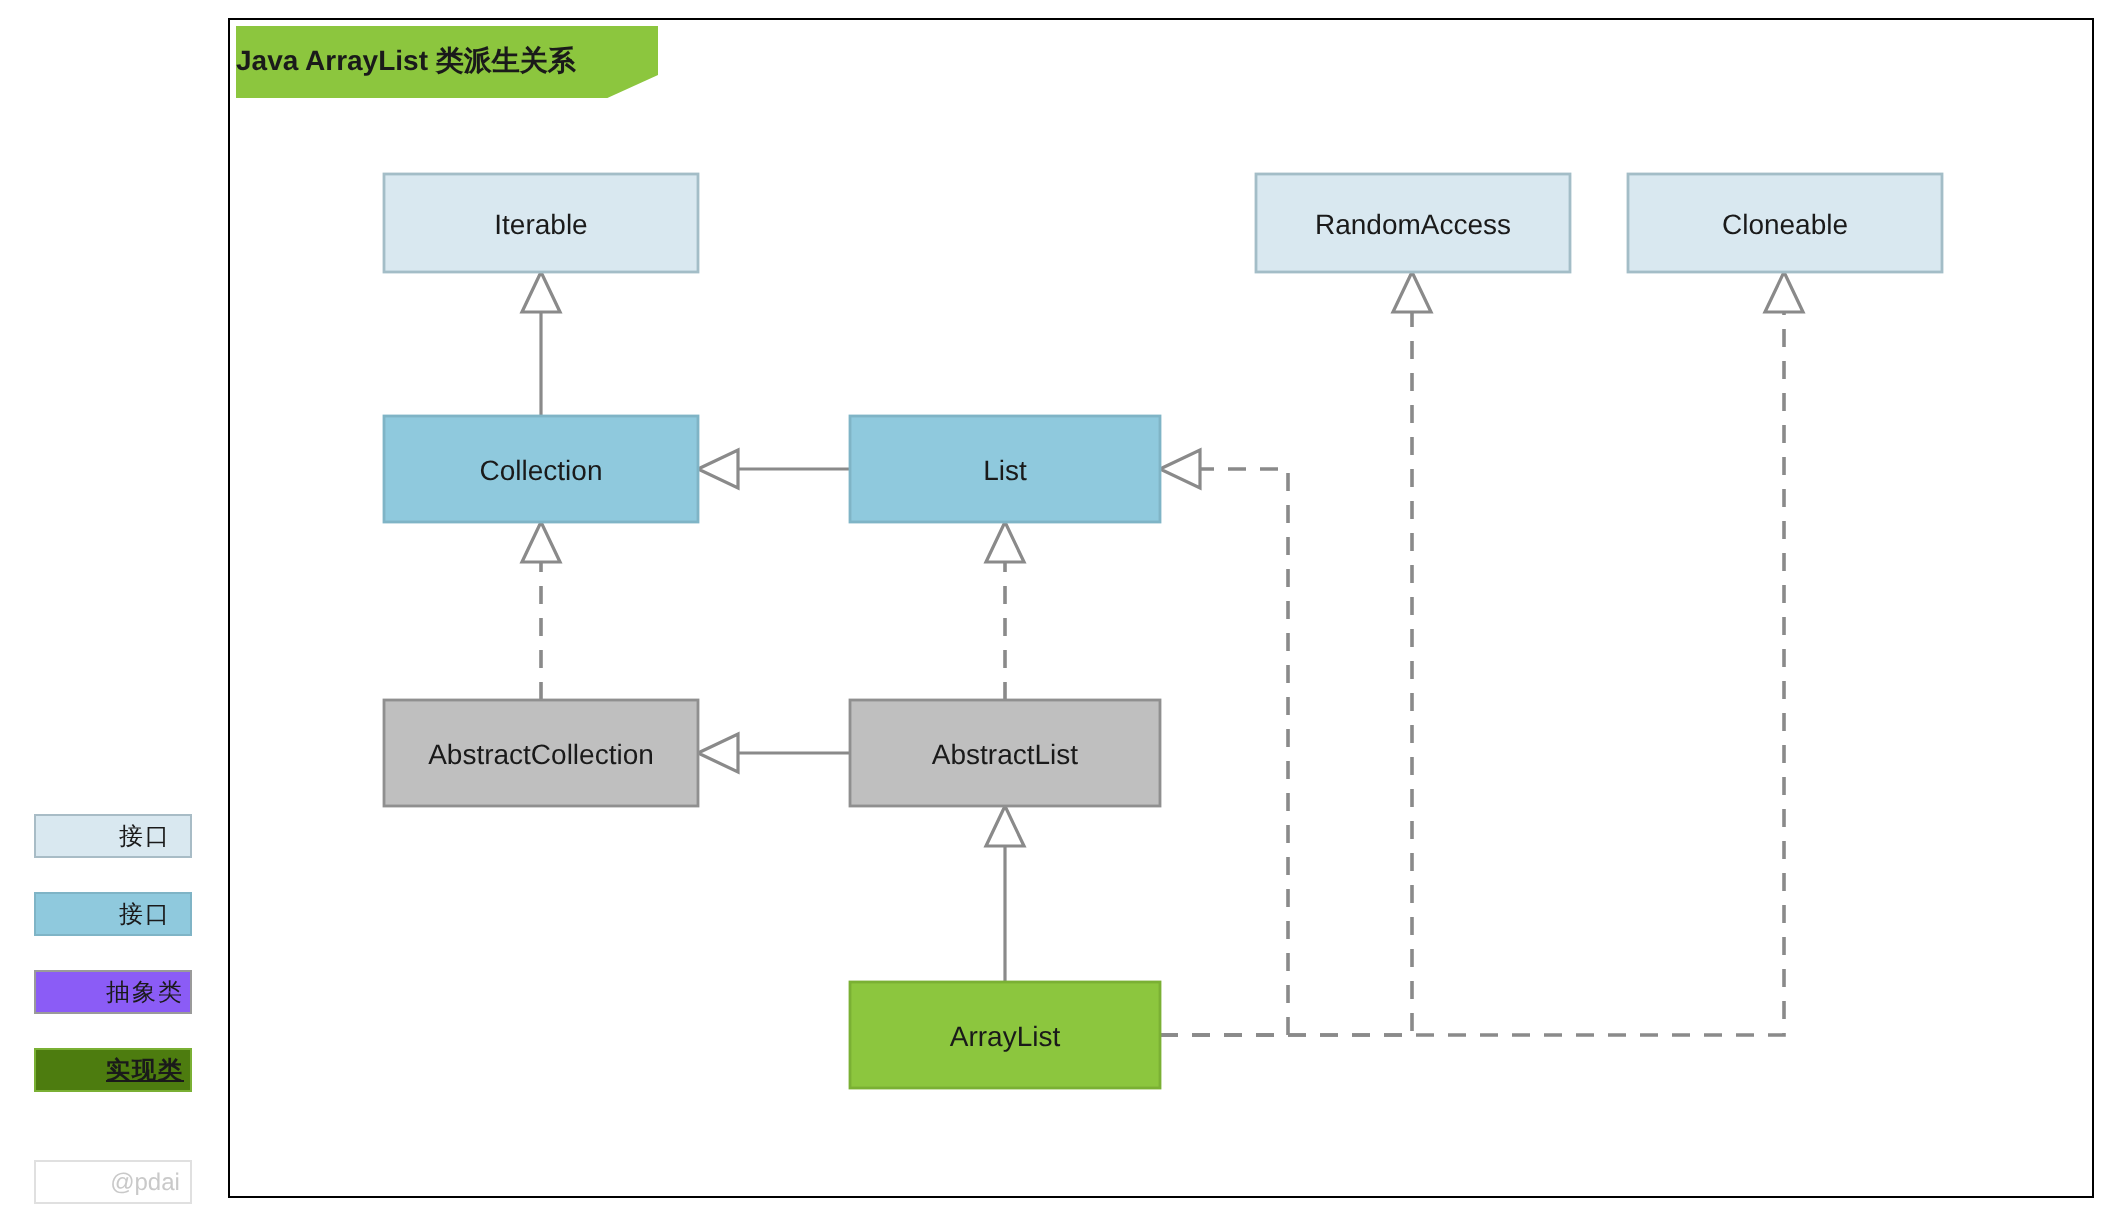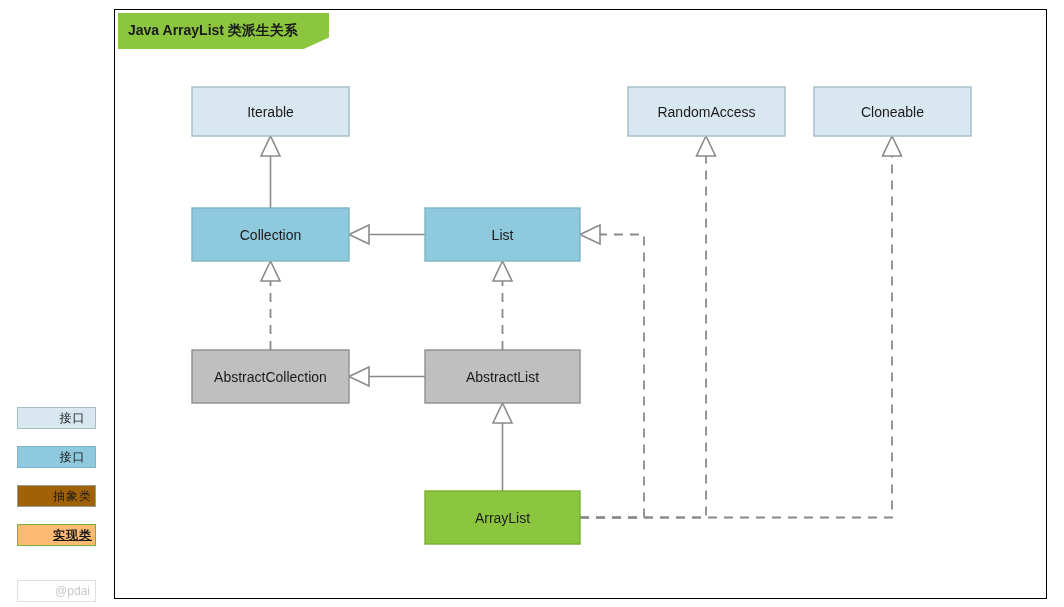--- a/index.html
+++ b/index.html
@@ -42,22 +42,22 @@
     display: flex;
     align-items: center;
     justify-content: center;
     font-size: 12px;
     color: #1a1a1a;
     letter-spacing: 1px;
     padding-left: 32px;
   }
   .legend-item.iface-light { background: #d9e8f0; border-color: #a8bcc6; }
   .legend-item.iface-dark  { background: #8fc9dd; border-color: #7fb4c6; }
-  .legend-item.abstract    { background: #a16207; border-color: #9a9a9a; justify-content: center; }
-  .legend-item.concrete    { background: #fdba74; border-color: #7ab034; font-weight: bold; text-decoration: underline; }
+  .legend-item.abstract    { background: #8b5cf6; border-color: #9a9a9a; justify-content: center; }
+  .legend-item.concrete    { background: #4d7c0f; border-color: #7ab034; font-weight: bold; text-decoration: underline; }
   .legend-item.watermark   {
     background: #ffffff;
     border-color: #e0e0e0;
     color: #c9c9c9;
     font-size: 12px;
     letter-spacing: 0;
   }
 
   
   .panel {
@@ -76,21 +76,21 @@
     position: absolute;
     left: 118px;
     top: 13px;
     width: 211px;
     height: 36px;
     background: #8cc63e;
     clip-path: polygon(0 0, 100% 0, 100% 68%, 88% 100%, 0 100%);
     display: flex;
     align-items: center;
     box-sizing: border-box;
-    padding-left: 10px;
+    padding-left: 0;
   }
   .ribbon-text {
     font-size: 14px;
     font-weight: bold;
     color: #1a1a1a;
     white-space: nowrap;
   }
 
   
   #diagram {

